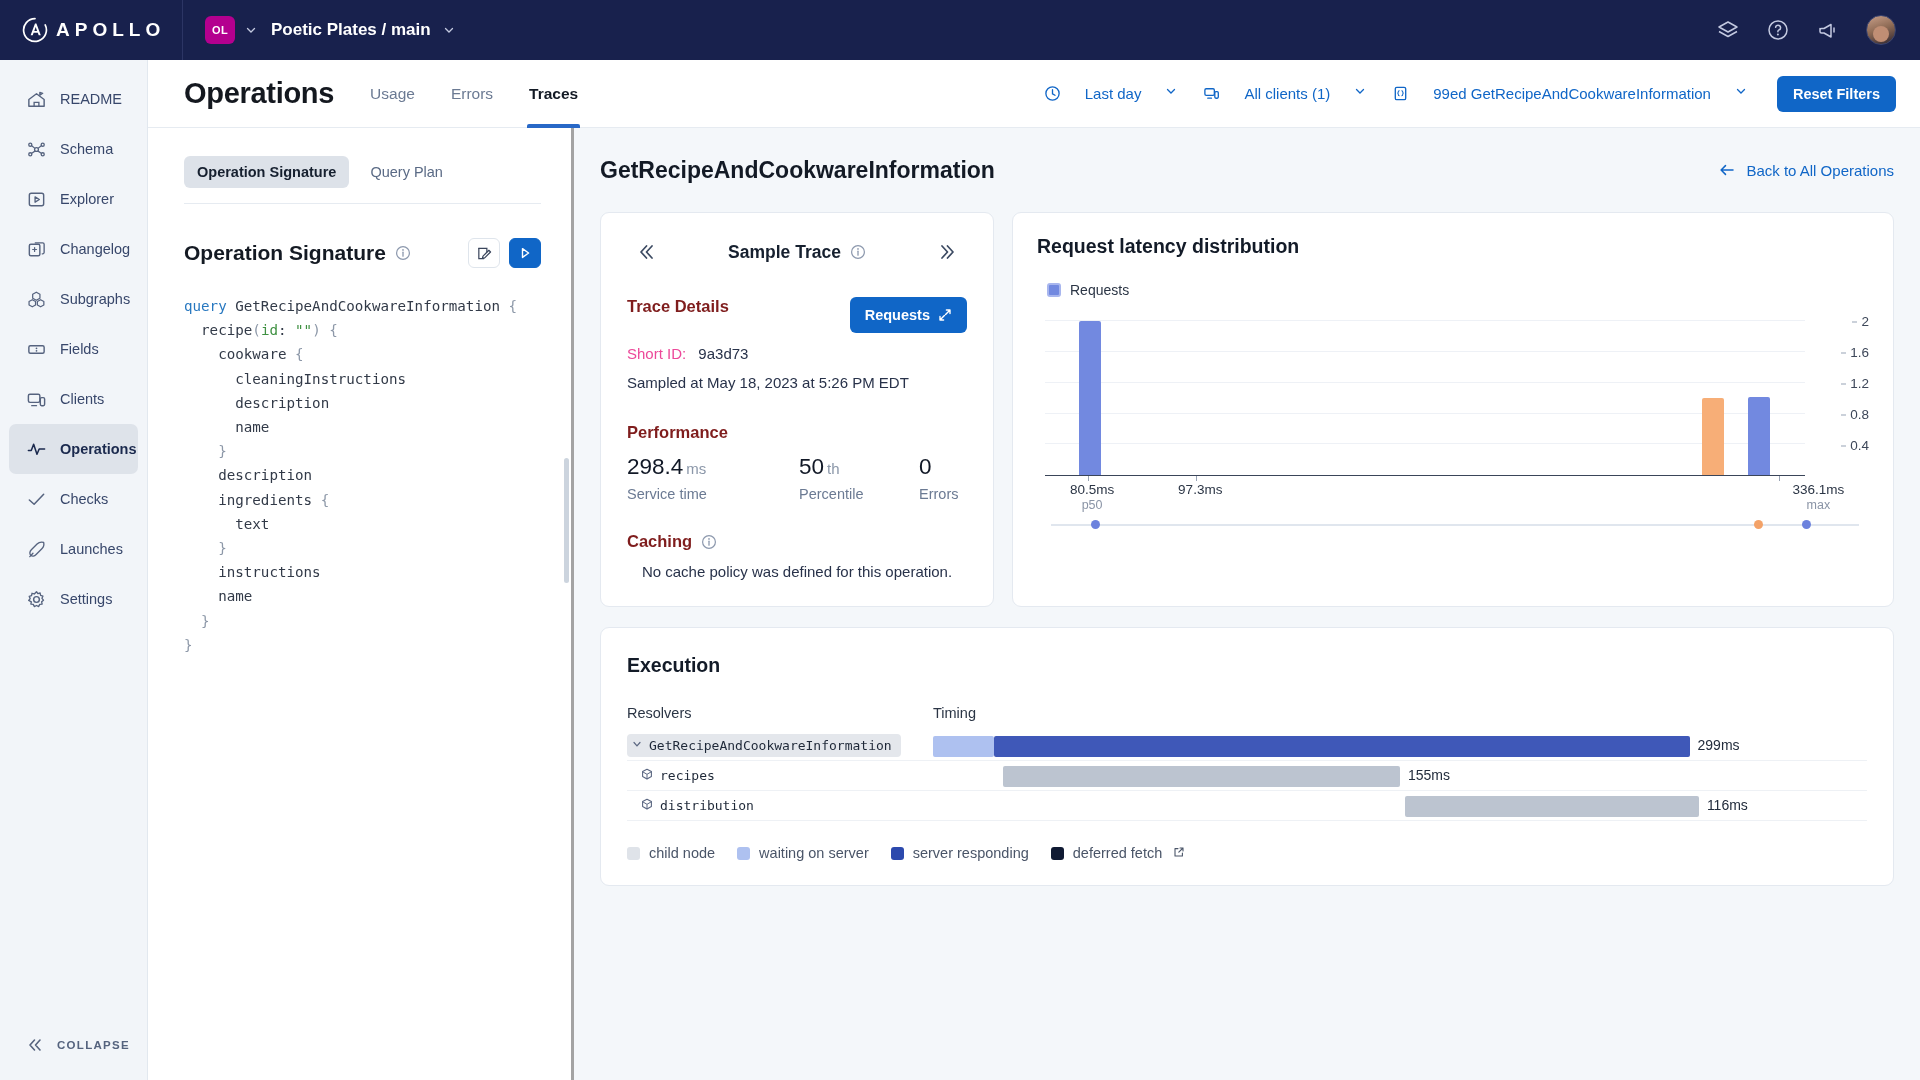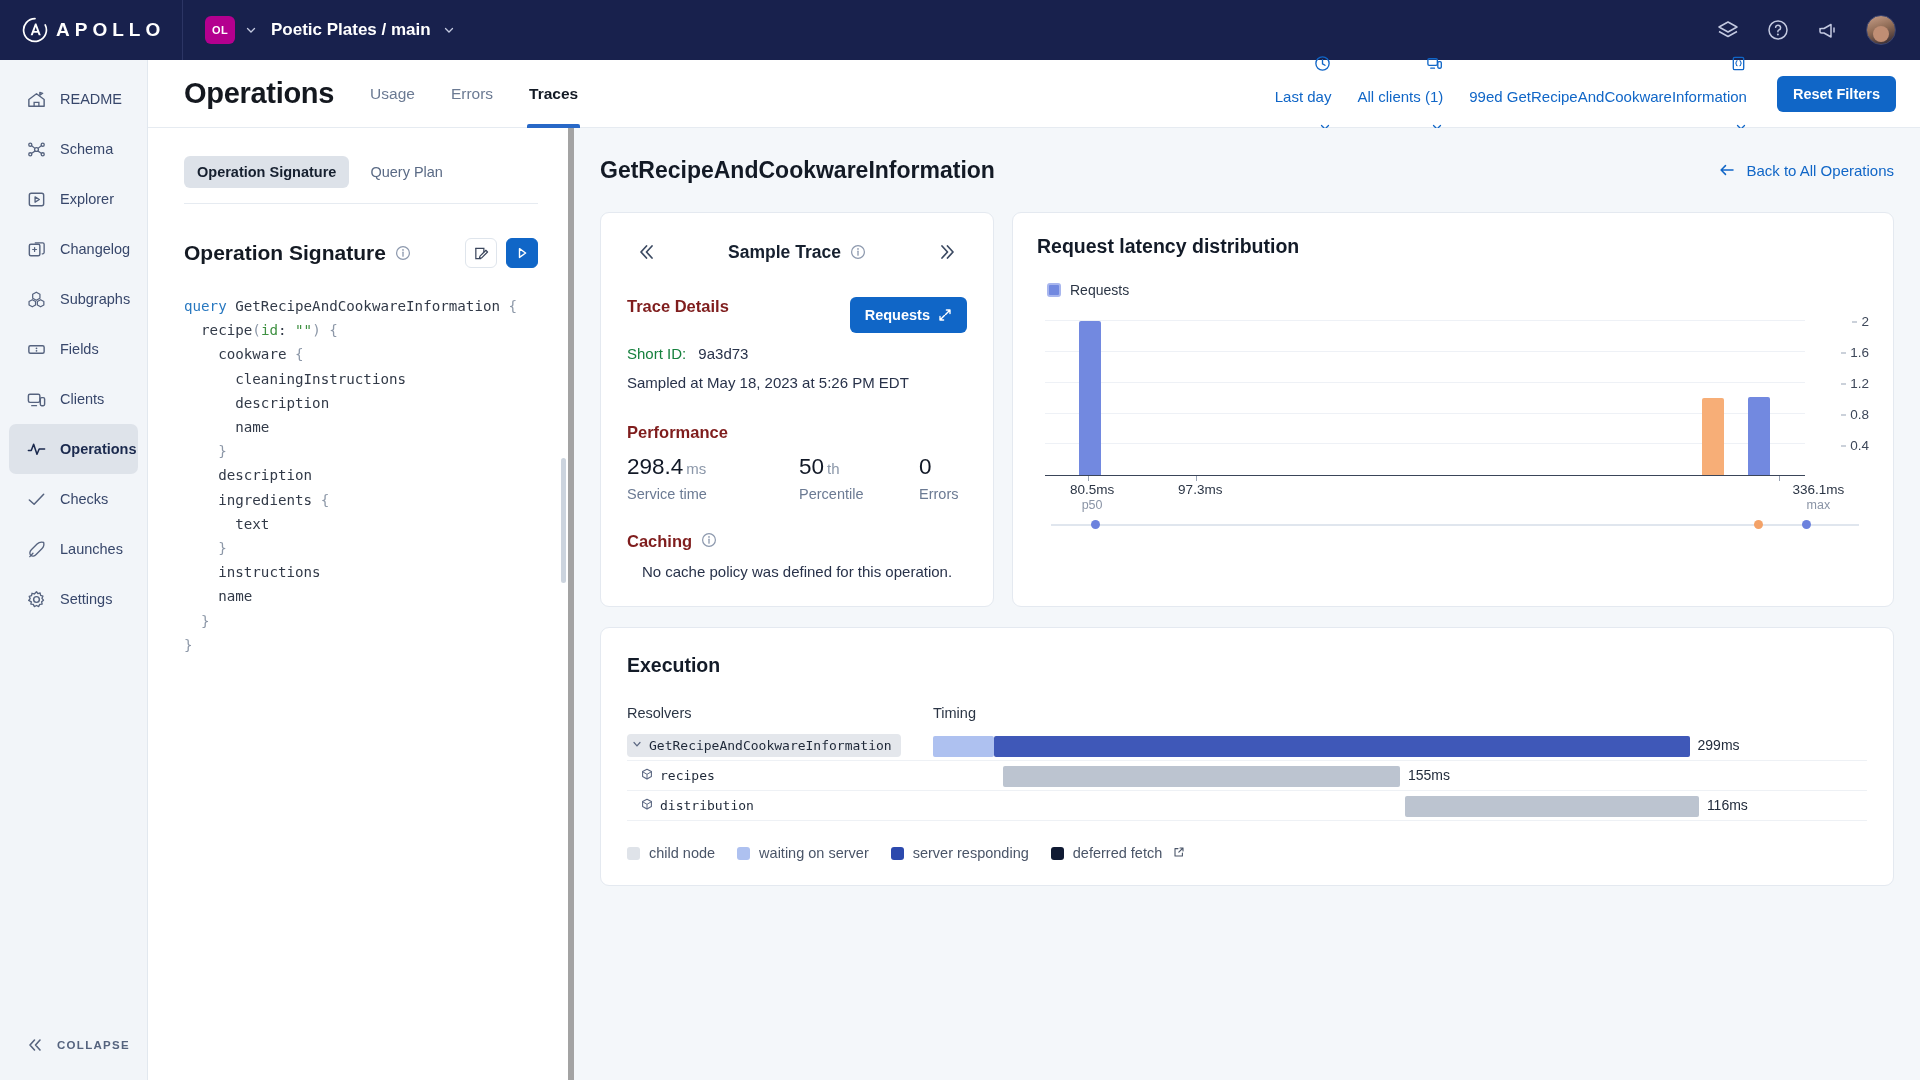--- a/index.html
+++ b/index.html
@@ -78,35 +78,35 @@
     font-size: 15.5px; color: #6b7a93; cursor: pointer; position: relative;
     height: 68px; display: flex; align-items: center; padding: 0 2px;
   }
   .ops-tab.active { color: #131a25; font-weight: 700; margin-top: 37px; }
   .ops-tab.active:after {
     content:""; position:absolute; left:0; right:0; bottom:0; height:4px;
     background:#2868c7; border-radius:2px 2px 0 0;
   }
   .filters { margin-left: auto; display: flex; align-items: center; gap: 26px; }
   .filter {
-    display: flex; align-items: flex-end; gap: 16px; color: #1066c7;
-    font-size: 15px; cursor: pointer; white-space: nowrap; flex-direction: column;
+    display: flex; align-items: flex-start; gap: 24px; color: #1066c7;
+    font-size: 15px; cursor: pointer; white-space: nowrap;
   }
   .filter-ico { width: 17px; height: 17px; }
   .reset-btn {
     background: #1066c7; color: #fff; font-size: 14.5px; font-weight: 700;
     border: none; border-radius: 6px; padding: 10px 16px; cursor: pointer;
     margin-left: 4px;
   }
 
   .content { flex: 1 1 auto; display: flex; min-height: 0; background: #fff; }
 
   
   .sigpanel {
-    width: 426px; flex: 0 0 426px; border-right: 6px solid #a3a3a3;
+    width: 426px; flex: 0 0 426px; border-right: 3px solid #a3a3a3;
     padding: 28px 30px 12px 36px; position: relative; background: #fff;
   }
   .sig-tabs { display: flex; gap: 8px; align-items: center; }
   .sig-tab {
     font-size: 14.5px; padding: 8px 13px; border-radius: 6px; cursor: pointer;
     color: #5a6a85;
   }
   .sig-tab.active { background: #dde2e9; color: #16202f; font-weight: 700; }
   .sig-rule { height: 1px; background: #e6ebf1; margin: 15px 0 0 0; }
   .sig-head { display: flex; align-items: center; margin-top: 34px; }
@@ -150,30 +150,30 @@
   .trace-title { font-size: 17.5px; font-weight: 700; color: #16202f; display: flex; align-items: center; gap: 9px; }
 
   .sec-title { font-size: 16.5px; font-weight: 700; color: #7f1d1d; }
   .td-head { display: flex; align-items: flex-start; margin-top: 28px; }
   .inspect-btn {
     margin-left: auto; background: #1066c7; color: #fff; border: none;
     border-radius: 6px; font-size: 14.5px; font-weight: 700; padding: 10px 15px;
     display: flex; align-items: center; gap: 8px; cursor: pointer;
   }
   .td-line { font-size: 15px; color: #28324a; margin-top: 12px; }
-  .td-line .lbl { color: #15803d; }
+  .td-line .lbl { color: #ec4899; }
   .perf-title { margin-top: 32px; }
   .metrics { display: flex; margin-top: 12px; }
   .metric { flex: 0 0 auto; }
   .metric.m1 { width: 172px; }
   .metric.m2 { width: 120px; }
   .m-val { font-size: 22.5px; color: #111826; font-weight: 400; }
   .m-unit { font-size: 15px; color: #8b97a9; margin-left: 3px; }
   .m-lab { font-size: 14.5px; color: #6b7a93; margin-top: 6px; }
-  .cache-title { margin-top: 30px; display: flex; }
+  .cache-title { margin-top: 30px; display: flex; align-items: center; }
   .cache-text { font-size: 15px; color: #28324a; margin-top: 12px; text-align: center; }
 
   
   .chart-title { font-size: 19.5px; font-weight: 700; color: #131b28; }
   .legend-req { display: flex; align-items: center; gap: 9px; margin-top: 24px; margin-left: 10px; }
   .legend-box { width: 14px; height: 14px; border-radius: 3px; background: #7289e0; border: 2px solid #a8b6ee; }
   .legend-lab { font-size: 14px; color: #2c3span; color: #2b3545; }
   .plot-wrap { position: relative; height: 196px; margin-top: 8px; }
   .plot {
     position: absolute; left: 8px; right: 64px; top: 0; bottom: 26px;

